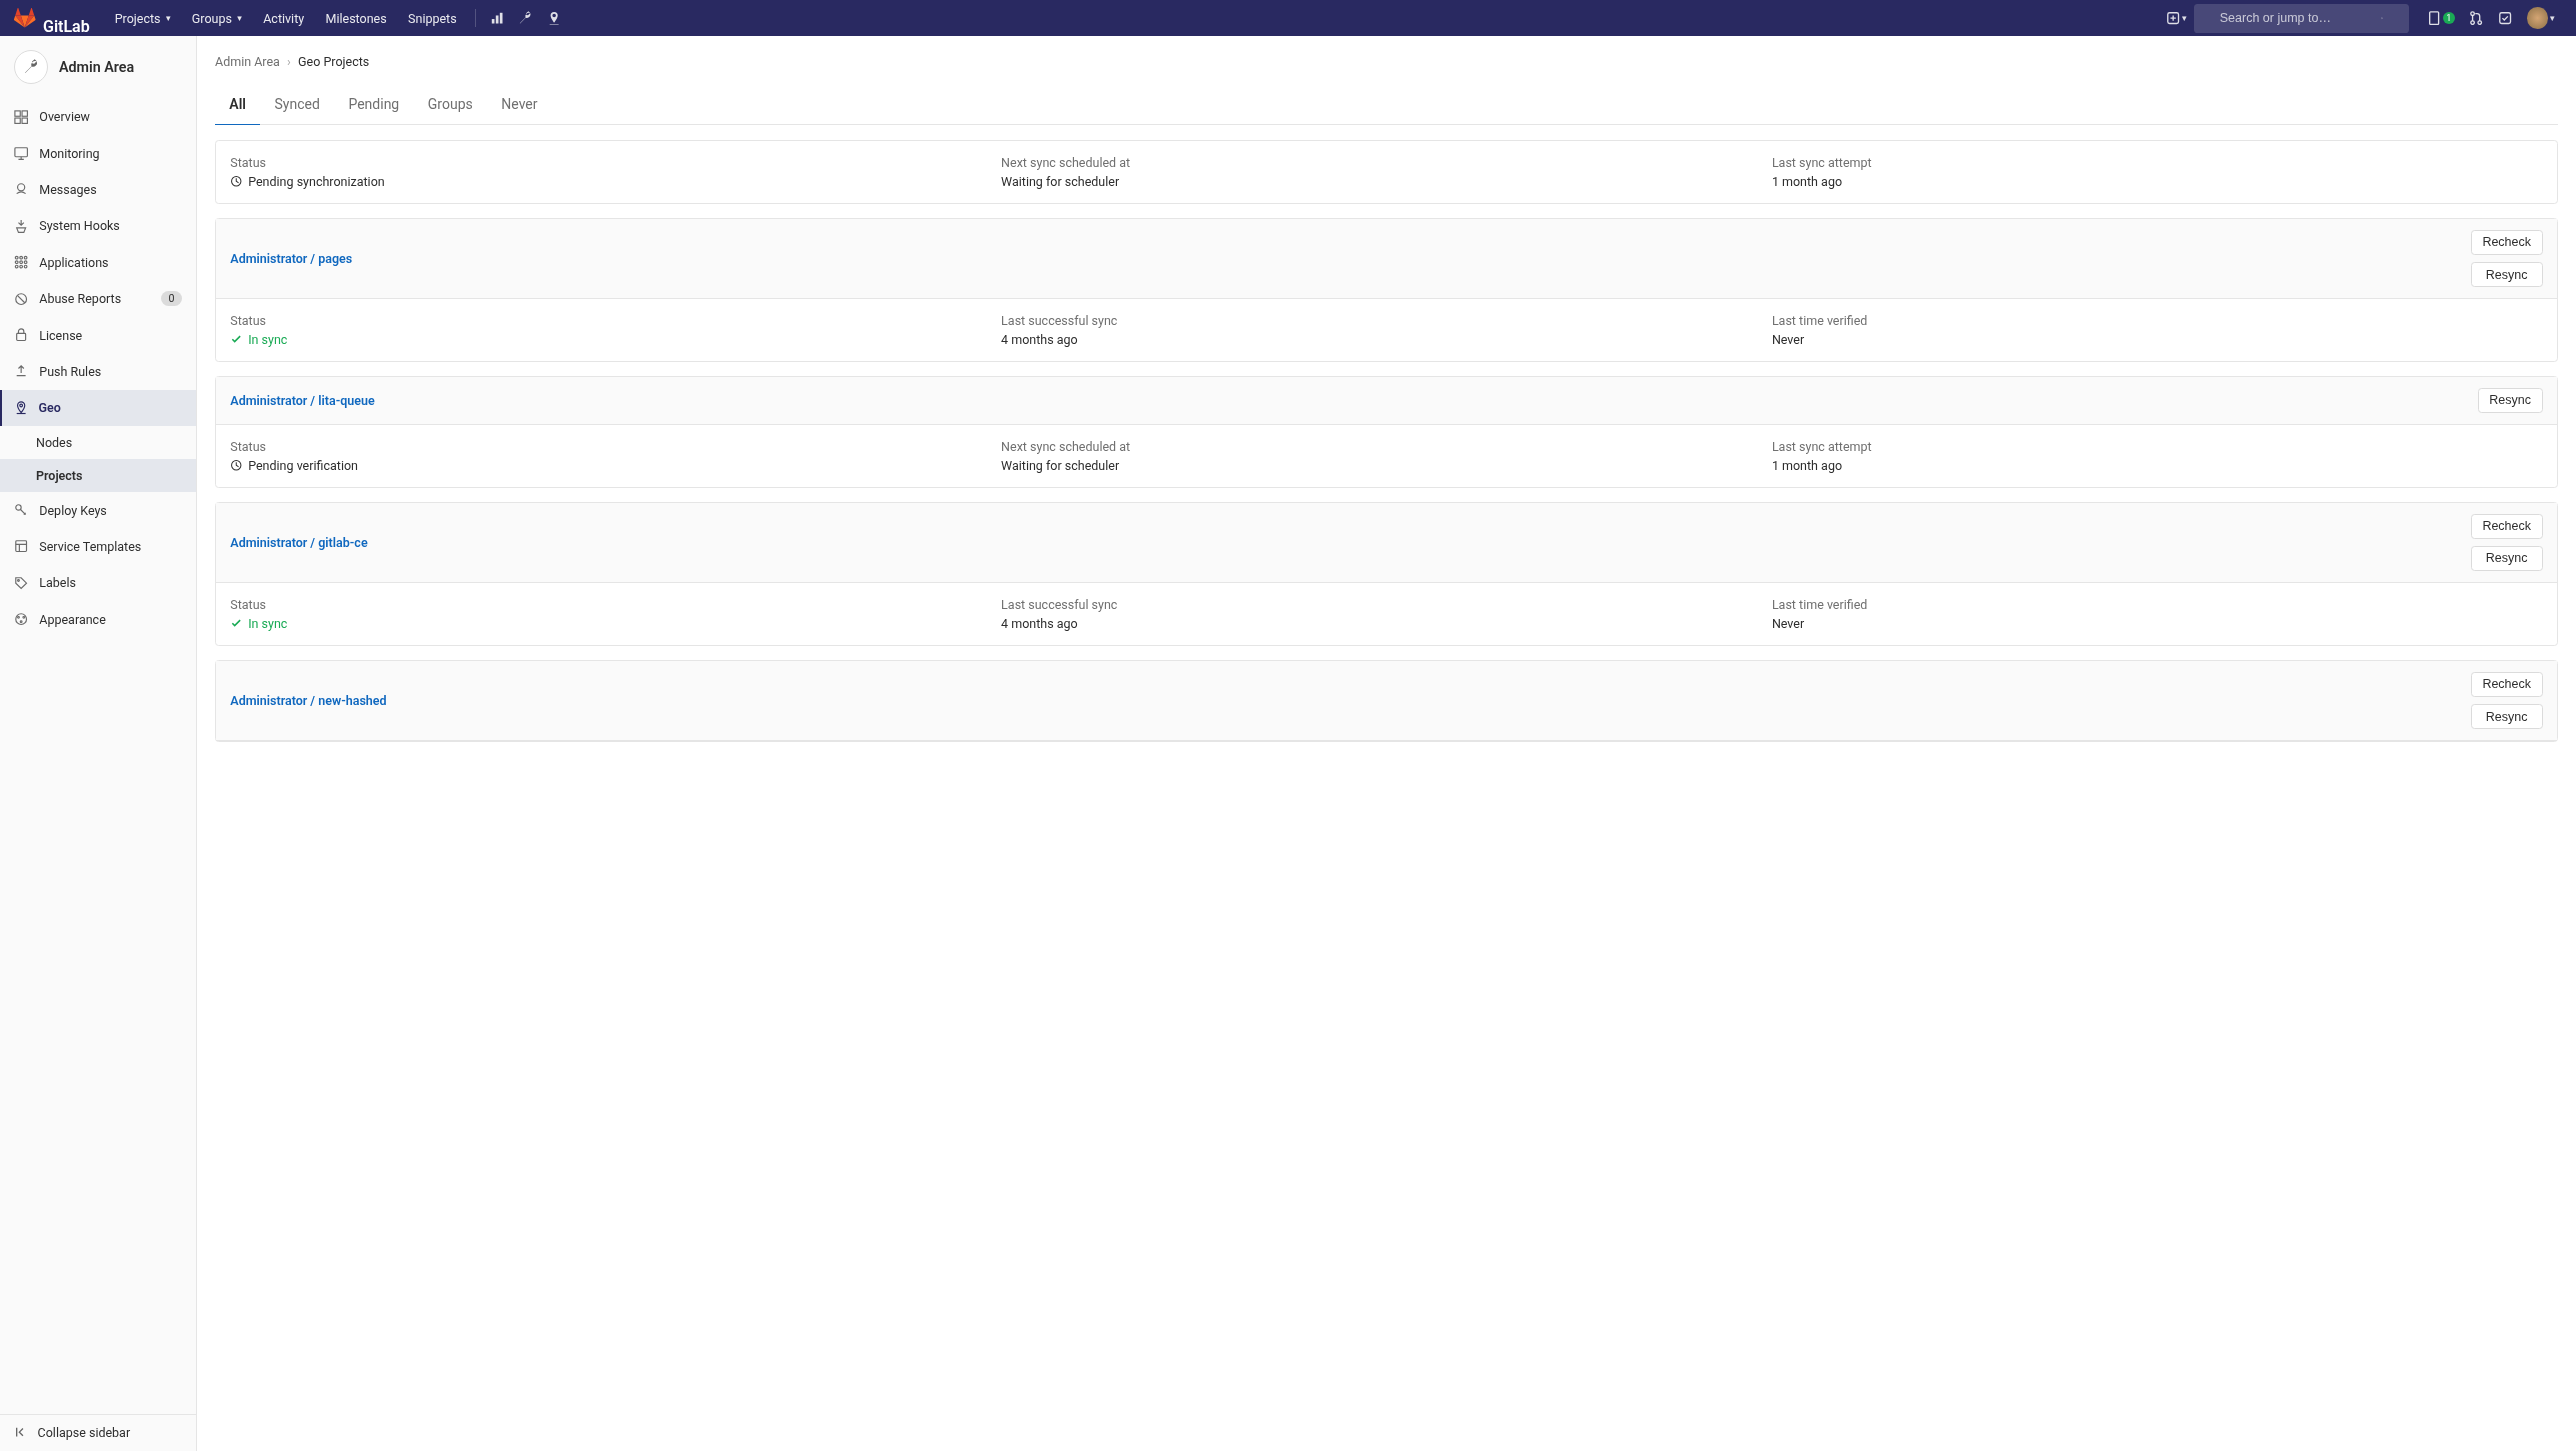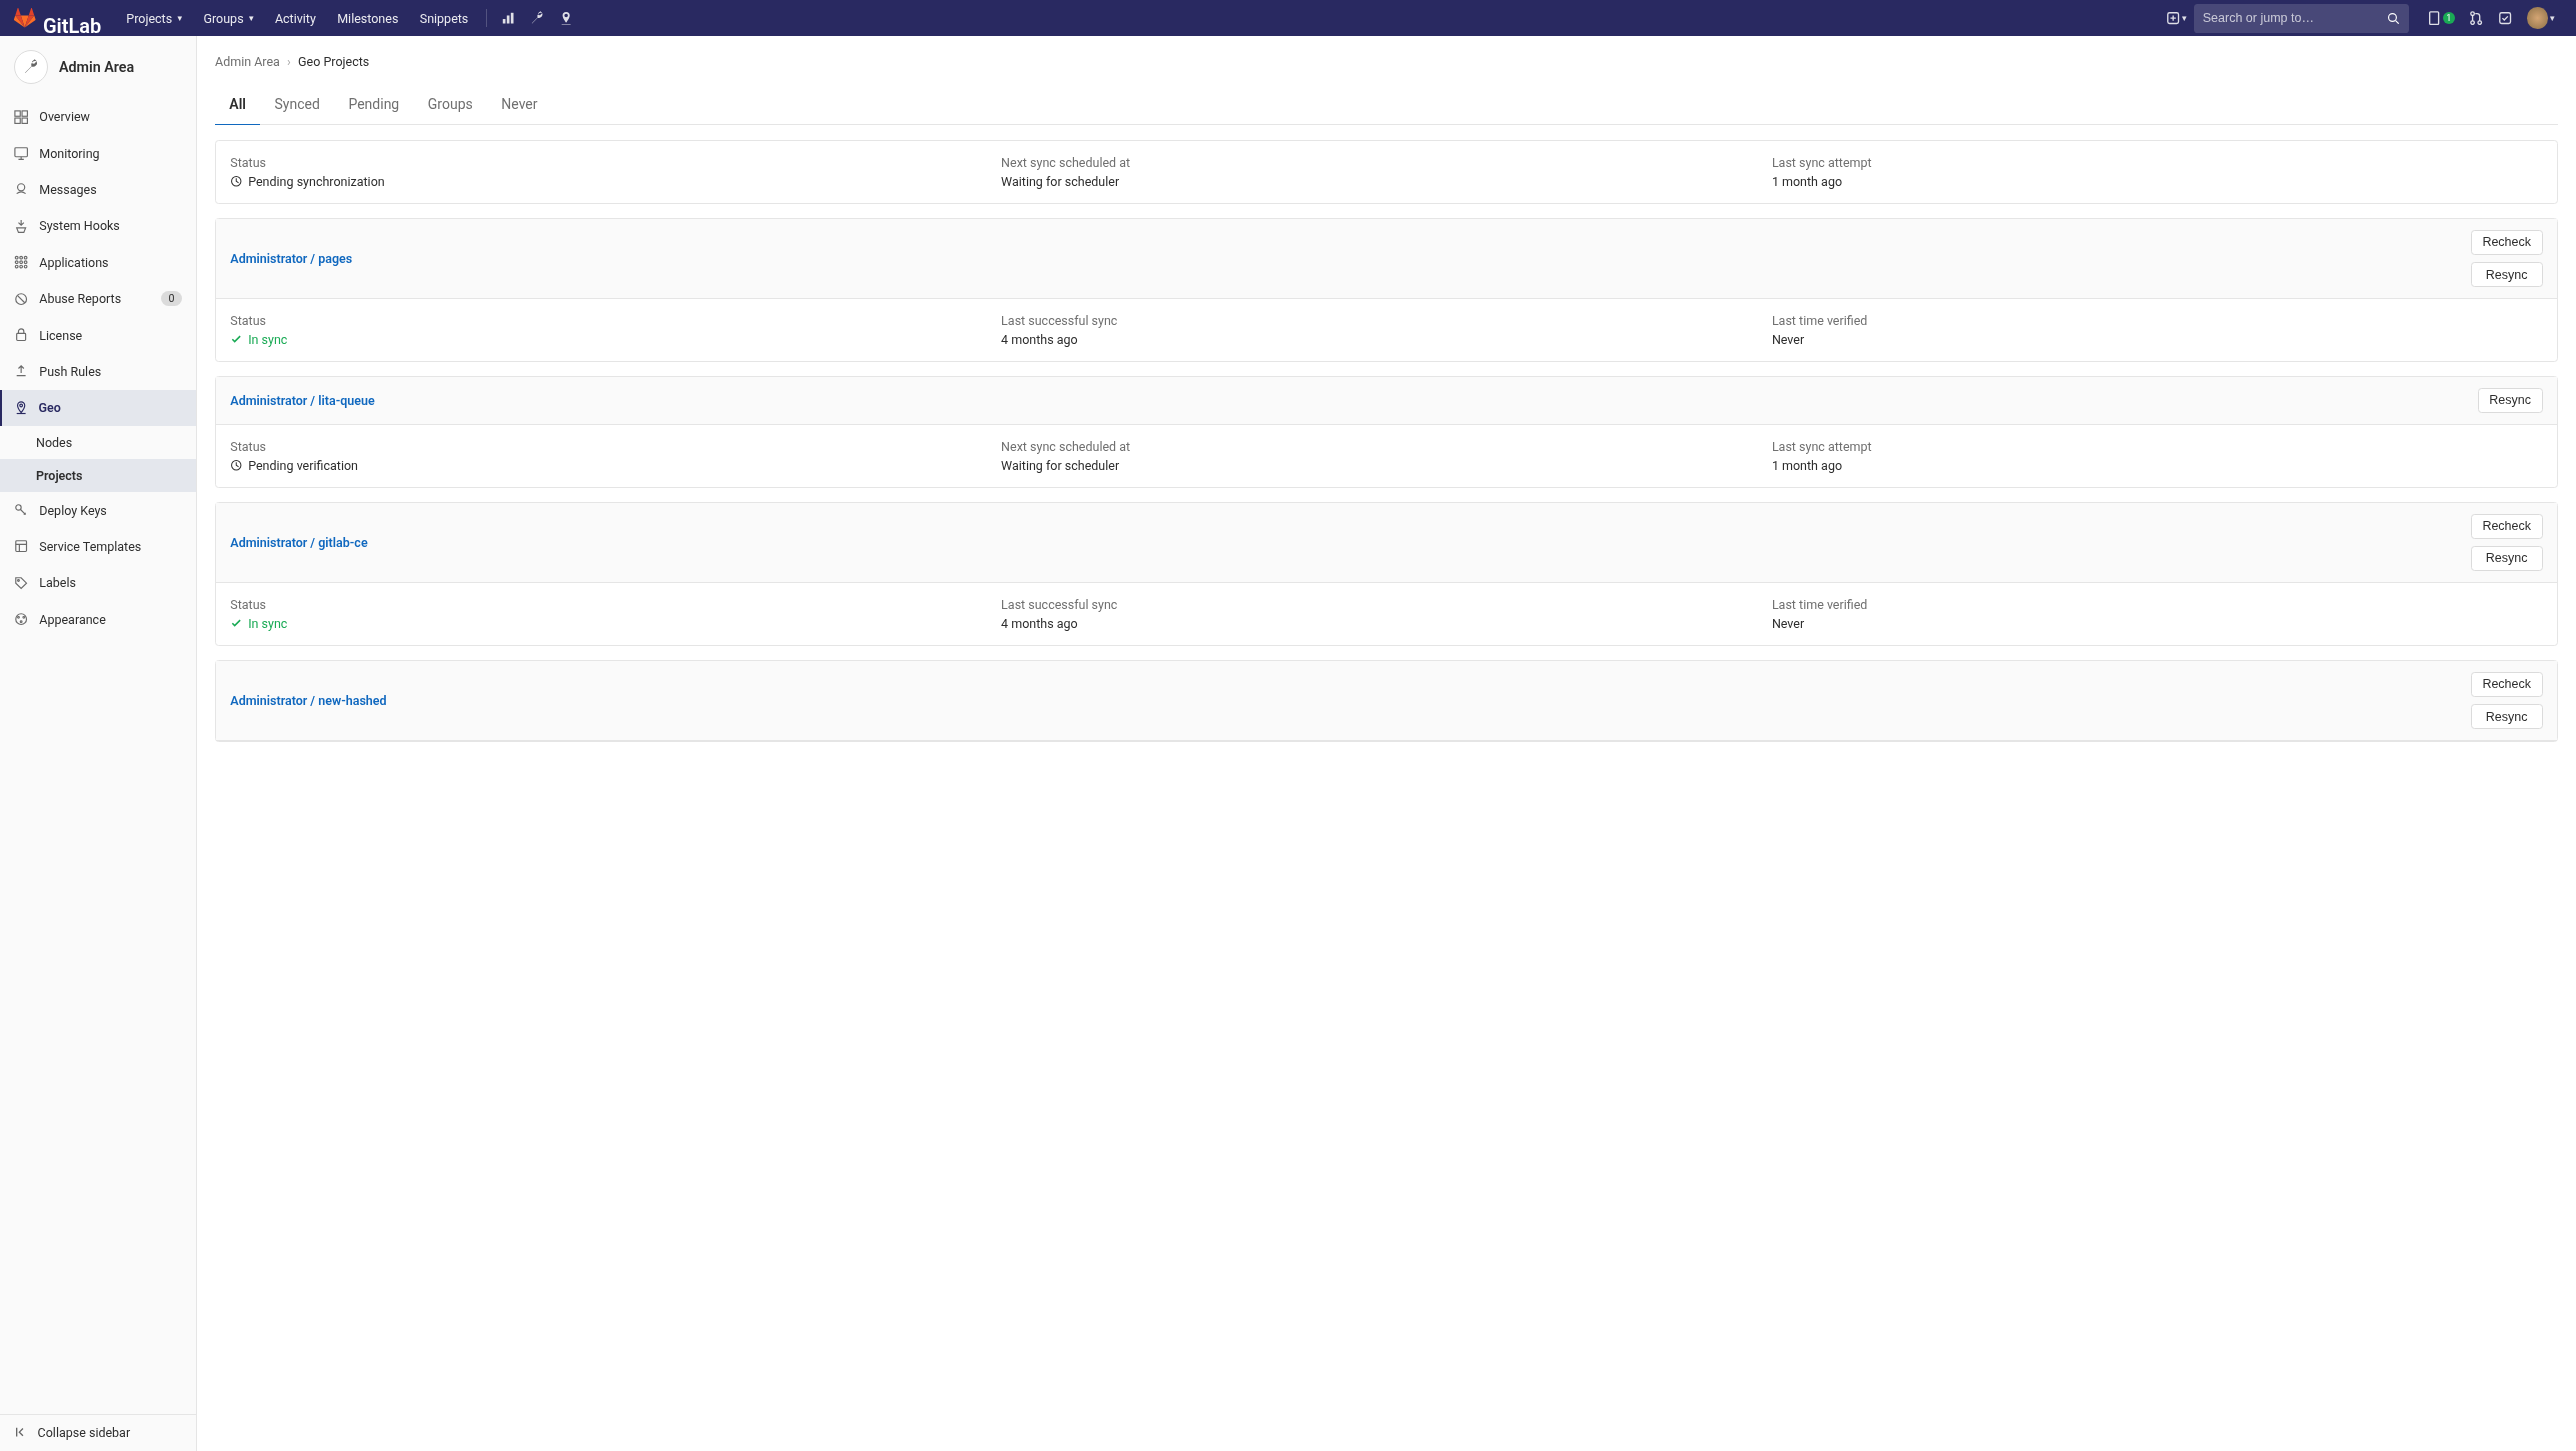--- a/index.html
+++ b/index.html
@@ -2,27 +2,27 @@
 <html style="font-size:14.3px"><head>
   <meta charset="utf-8">
   <style>
     * { box-sizing: border-box; margin: 0; padding: 0; }
     body { font-family: -apple-system, BlinkMacSystemFont, "Segoe UI", Roboto, sans-serif; font-size: 12.5px; color: #2e2e2e; background: #fff; }
     
     
     .topnav { background: #292961; height: 36px; display: flex; align-items: center; padding: 0 14.3px; color: #fff; }
     .logo { display: flex; align-items: center; gap: 7.2px; margin-right: 14.3px; }
     .logo-icon { width: 21.5px; height: 21.5px; }
-    .logo-text { font-weight: 600; font-size: 20px; margin-top: 16px; }
+    .logo-text { font-weight: 600; font-size: 16px; margin-top: 16px; }
     .nav-links { display: flex; gap: 0; }
     .nav-link { color: rgba(255,255,255,0.9); padding: 9px 10.7px; display: flex; align-items: center; gap: 3.6px; cursor: pointer; font-size: 12.5px; }
     .nav-sep { width: 0.9px; height: 18px; background: rgba(255,255,255,0.2); margin: 0 7.2px; }
     .nav-icon-btn { color: rgba(255,255,255,0.85); padding: 7.2px; cursor: pointer; display: flex; align-items: center; }
     .nav-spacer { flex: 1; }
-    .search-box { background: rgba(255,255,255,0.15); border-radius: 3.6px; display: flex; align-items: center; padding: 0 9px; height: 29px; width: 215px; margin-right: 10.7px; }
+    .search-box { background: rgba(255,255,255,0.15); border-radius: 3.6px; display: flex; align-items: center; padding: 0 26px; height: 29px; width: 215px; margin-right: 10.7px; }
     .search-input { background: transparent; border: none; color: #fff; outline: none; flex: 1; font-size: 12.5px; }
     .search-input::placeholder { color: rgba(255,255,255,0.7); }
     .nav-badge { background: #1aaa55; color: #fff; font-size: 9px; border-radius: 7.2px; padding: 0.9px 3.6px; margin-left: 1.8px; }
     .avatar { width: 21.5px; height: 21.5px; border-radius: 50%; background: #ccc; }
     .caret { font-size: 9px; margin-left: 1.8px; }
     
     
     .layout { display: flex; height: calc(100vh - 36px); }
     .sidebar { width: 197px; background: #fafafa; border-right: 0.9px solid #e5e5e5; display: flex; flex-direction: column; }
     .sidebar-header { display: flex; align-items: center; gap: 10.7px; padding: 14.3px; }

